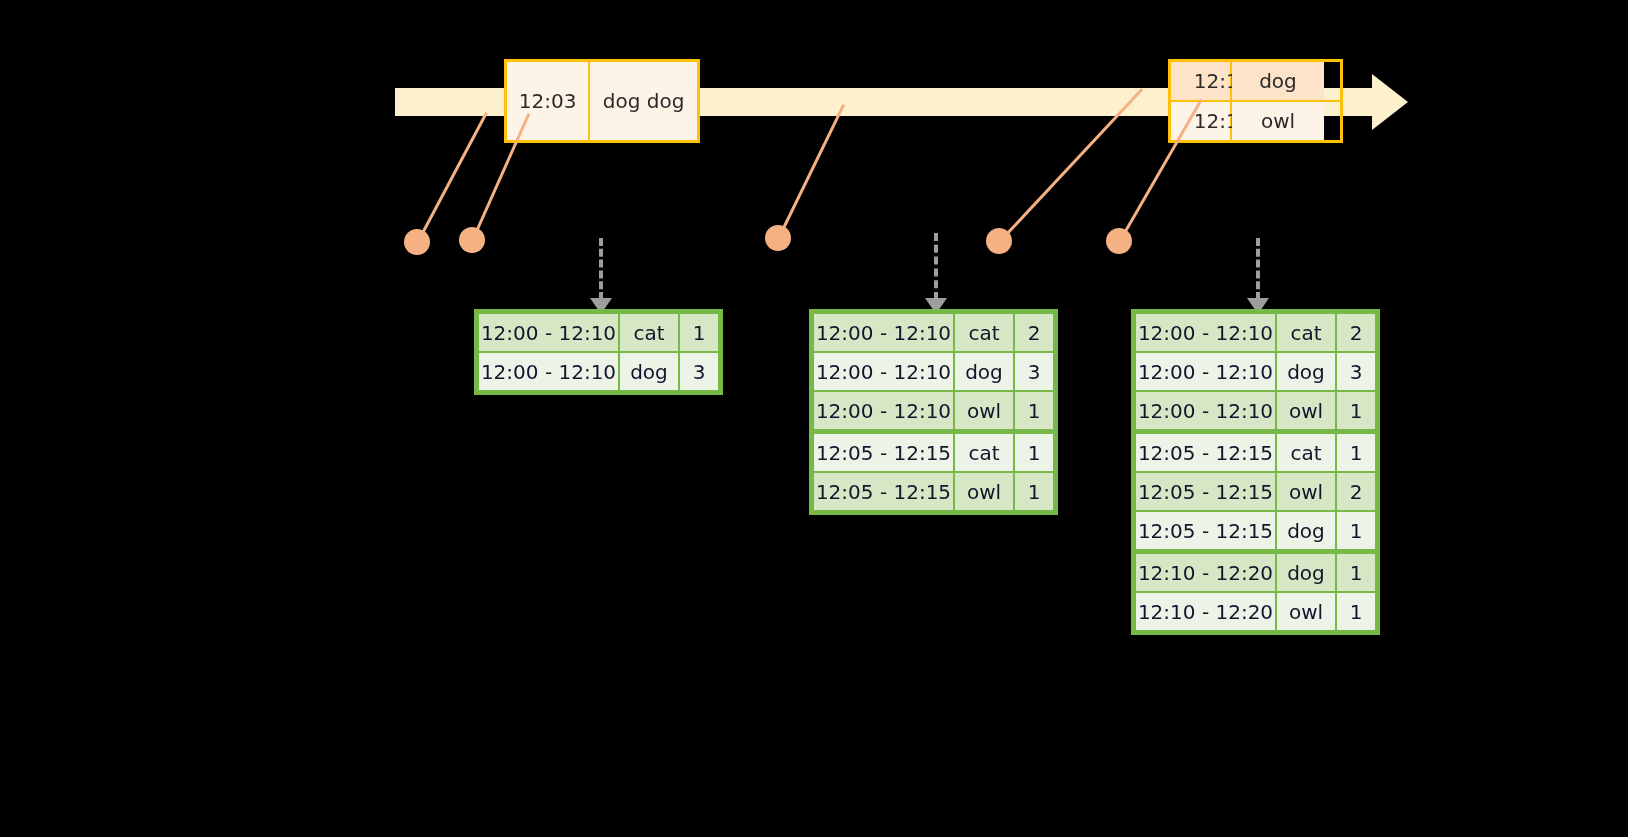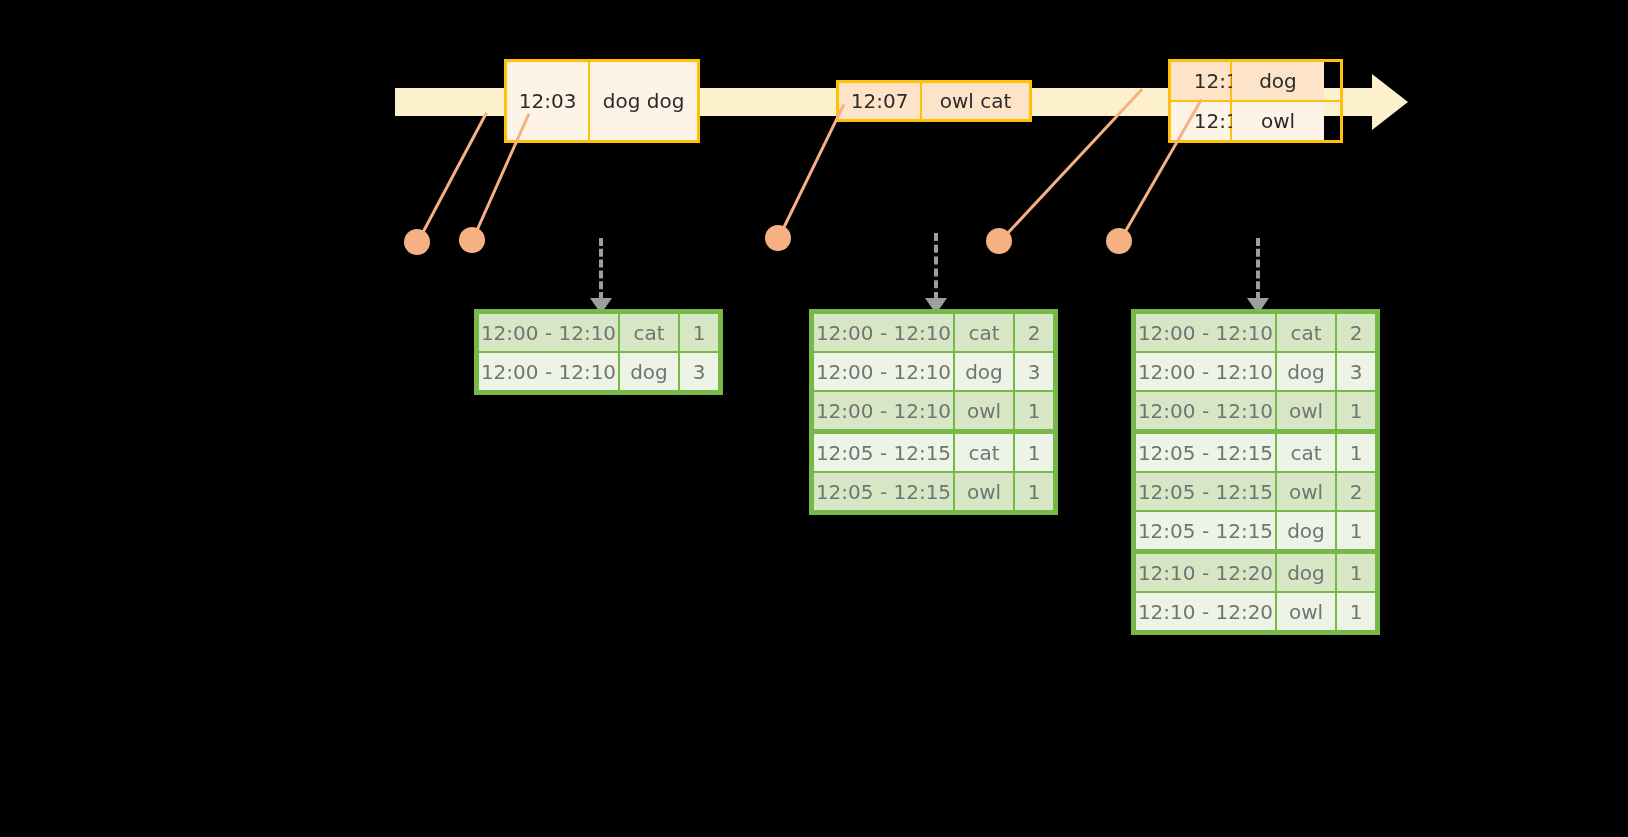--- a/index.html
+++ b/index.html
@@ -70,21 +70,21 @@
   }
 
   
   .gtable{
     position:absolute;border:4px solid #76b947;box-sizing:border-box;
     background:#76b947;
   }
   .grow{display:flex;}
   .gcell{
     display:flex;align-items:center;justify-content:center;
-    font-size:20px;color:#737373;box-sizing:border-box;height:37px;
+    font-size:20px;color:#0f172a;box-sizing:border-box;height:37px;
     margin:1px;
   }
   .grow.shade .gcell{background:#d7e7c6;}
   .grow.plain  .gcell{background:#edf3e7;}
   .grow.sep{border-top:3px solid #76b947;}
   .gcell.win{width:0;}
   .gcell.key{width:0;}
   .gcell.cnt{width:0;}
 
   #gt1{left:474px;top:309px;width:249px;}
@@ -105,26 +105,20 @@
   <div class="tl-head-stem"></div>
   <div class="tl-head"></div>
 
   <div class="evt" id="evt1">
     <div class="evt-row plain">
       <div class="evt-cell time">12:03</div>
       <div class="evt-cell val">dog dog</div>
     </div>
   </div>
 
-  <div class="evt" id="evt2">
-    <div class="evt-row shade">
-      <div class="evt-cell time">12:07</div>
-      <div class="evt-cell val">owl cat</div>
-    </div>
-  </div>
 
   <div class="evt" id="evt3">
     <div class="evt-row shade">
       <div class="evt-cell time">12:11</div>
       <div class="evt-cell val">dog</div>
     </div>
     <div class="evt-row plain">
       <div class="evt-cell time">12:13</div>
       <div class="evt-cell val">owl</div>
     </div>

